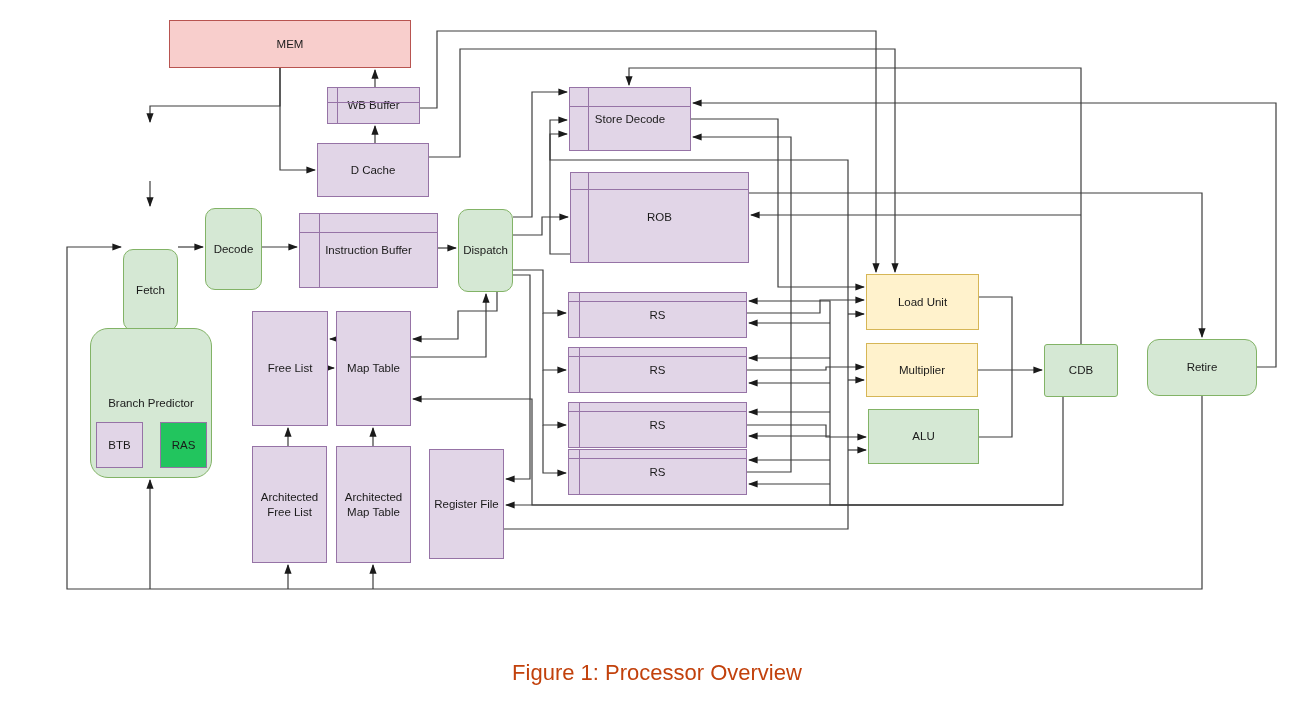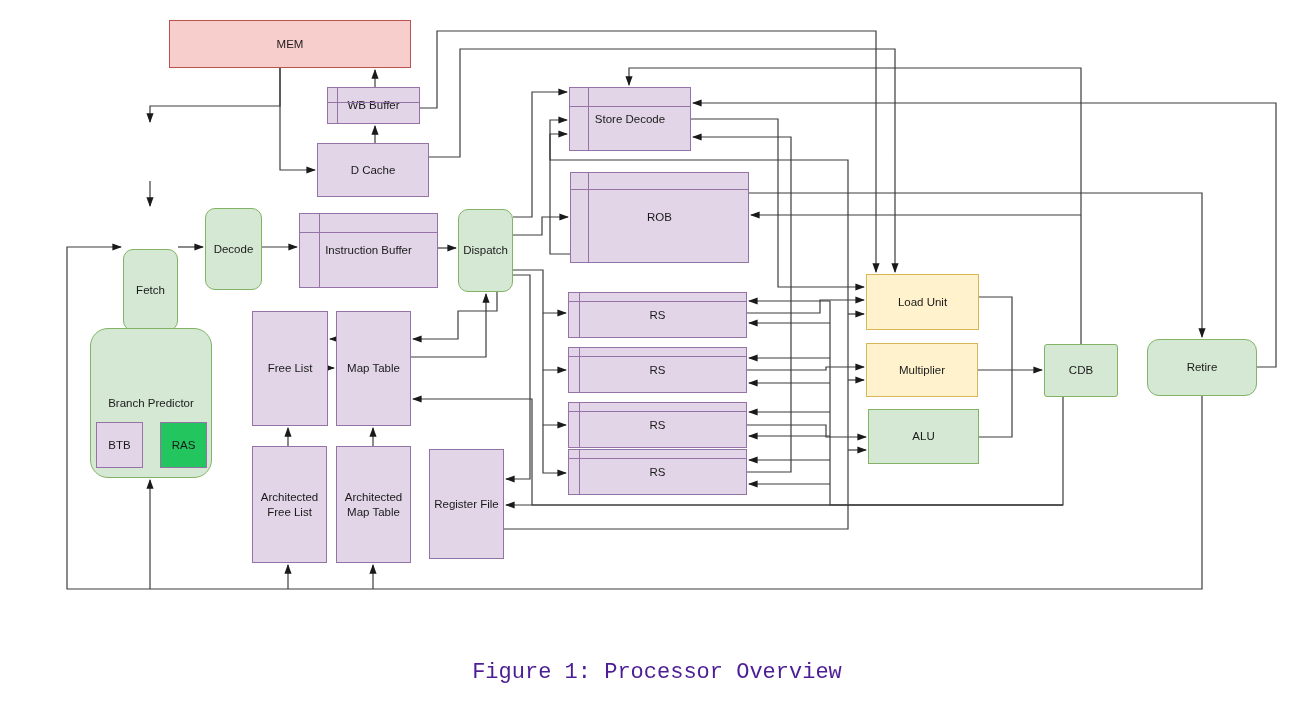--- a/index.html
+++ b/index.html
@@ -7,21 +7,21 @@
         font-family:"Liberation Sans", sans-serif;}
   #canvas{position:absolute;left:0;top:0;width:1314px;height:720px;}
   .node{position:absolute;box-sizing:border-box;border:1px solid #9673a6;
         display:flex;align-items:center;justify-content:center;}
   .lbl{font-size:11.5px;color:#1a1a1a;text-align:center;white-space:pre-line;line-height:1.25;
        padding:0 2px;}
   .divider{position:absolute;pointer-events:none;}
   #edges{position:absolute;left:0;top:0;width:1314px;height:720px;pointer-events:none;}
   #edges polyline{fill:none;stroke:#3d3d3d;stroke-width:1.2px;}
   .caption{position:absolute;left:0;top:660px;width:1314px;text-align:center;
-           font-family:Liberation Mono, monospace;font-size:22px;color:#4c1d95;}
+           font-family:Liberation Sans, sans-serif;font-size:22px;color:#c2410c;}
 </style>
 </head>
 <body>
 
 <div id="page">
   <div id="canvas">
     <svg id="edges" viewBox="0 0 1314 720" xmlns="http://www.w3.org/2000/svg">
       <defs>
         <marker id="arrowhead" markerWidth="9" markerHeight="8" refX="7.2" refY="3" orient="auto">
           <path d="M0,0 L8,3 L0,6 Z" fill="#1a1a1a"></path>

